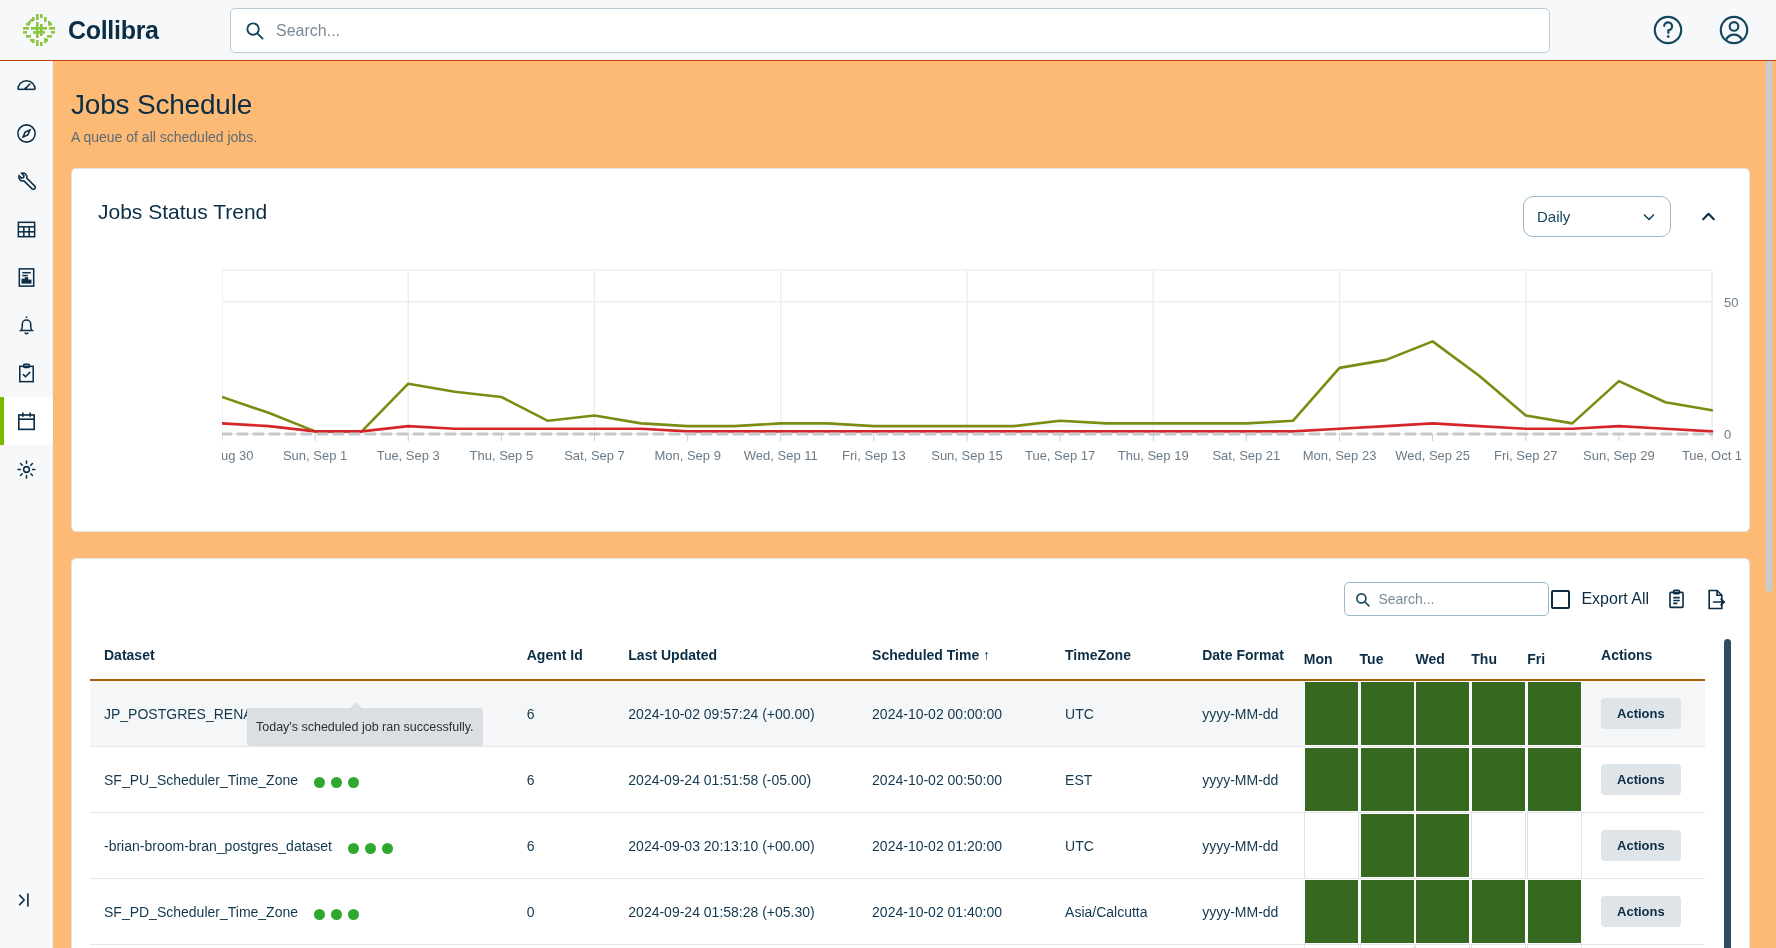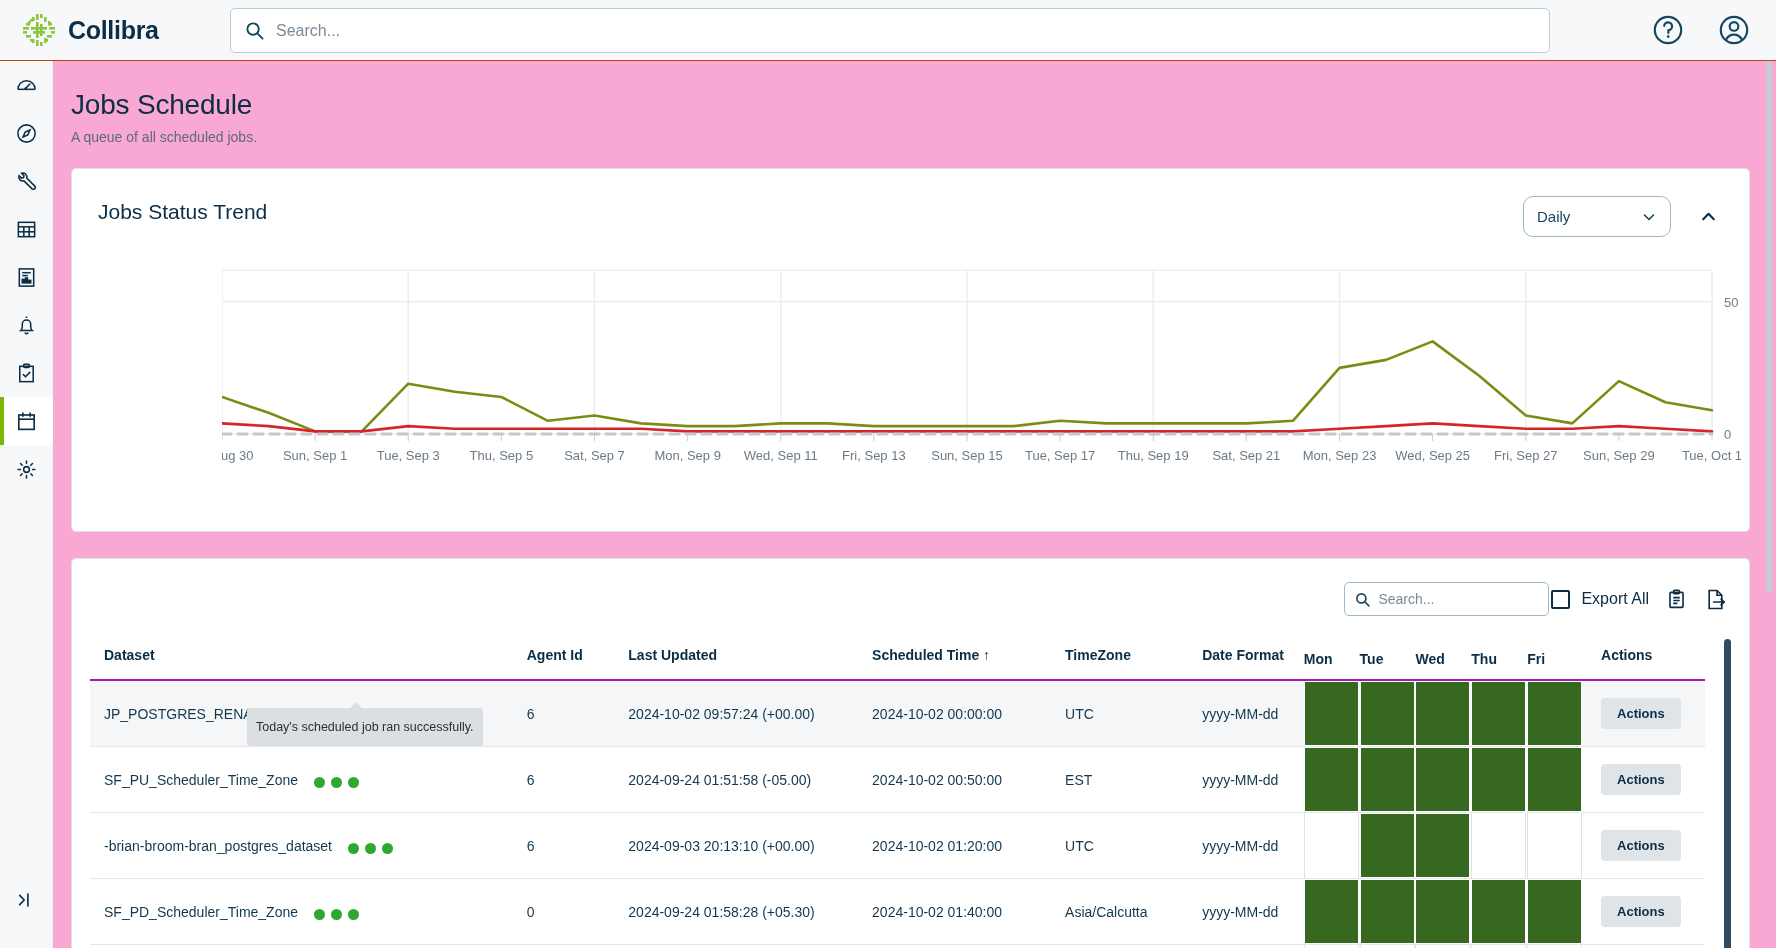--- a/index.html
+++ b/index.html
@@ -58,21 +58,21 @@
   .sb-icon { width: 23px; height: 23px; }
   .sb-expand {
     position: absolute; bottom: 28px; left: 0; width: 53px; height: 40px;
     display: flex; align-items: center; justify-content: center; cursor: pointer;
   }
 
   
   .main {
     position: absolute; left: 53px; top: 61px;
     width: 1723px; height: 887px;
-    background: #f9a8d4; overflow: hidden;
+    background: #fdba74; overflow: hidden;
   }
   .page-head { padding: 28px 0 0 18px; }
   .page-title { font-size: 28px; color: #0b2d45; font-weight: normal; letter-spacing: -0.2px; }
   .page-sub { font-size: 14px; color: #5b6b78; margin-top: 8px; }
 
   .card {
     margin: 23px 26px 0 18px;
     border: 1px solid #dfe3e6; border-radius: 5px;
     background: #fff;
   }
@@ -111,21 +111,21 @@
   .tbl-search .s-icon { width: 15px; height: 15px; flex: 0 0 15px; margin-right: 8px; }
   .tbl-search .s-ph { font-size: 14px; color: #7b8a96; }
   .export-wrap { display: flex; align-items: center; margin-left: 2px; gap: 11px; }
   .chk { width: 19px; height: 19px; border: 2px solid #0b2d45; border-radius: 2px; background: #fff; cursor: pointer; }
   .export-label { font-size: 16px; color: #0b2d45; }
   .tool-icon { width: 23px; height: 23px; cursor: pointer; margin-left: 5px; }
 
   table.jobs { width: 1615px; border-collapse: collapse; table-layout: fixed; margin-left: 18px; }
   table.jobs th {
     text-align: left; font-size: 14px; font-weight: bold; color: #0b2d45;
-    padding: 8px 0 16px 0; border-bottom: 2px solid #a21caf;
+    padding: 8px 0 16px 0; border-bottom: 2px solid #a16207;
     white-space: nowrap;
   }
   table.jobs td {
     font-size: 14px; color: #12384f; padding: 14px 0;
     border-bottom: 1px solid #e3e7ea; vertical-align: middle;
     height: 65px;
   }
   tr.row-hl td { background: #f4f6f7; }
   .c-dataset { width: 430px; padding-left: 14px !important; }
   .c-agent { width: 100px; }

